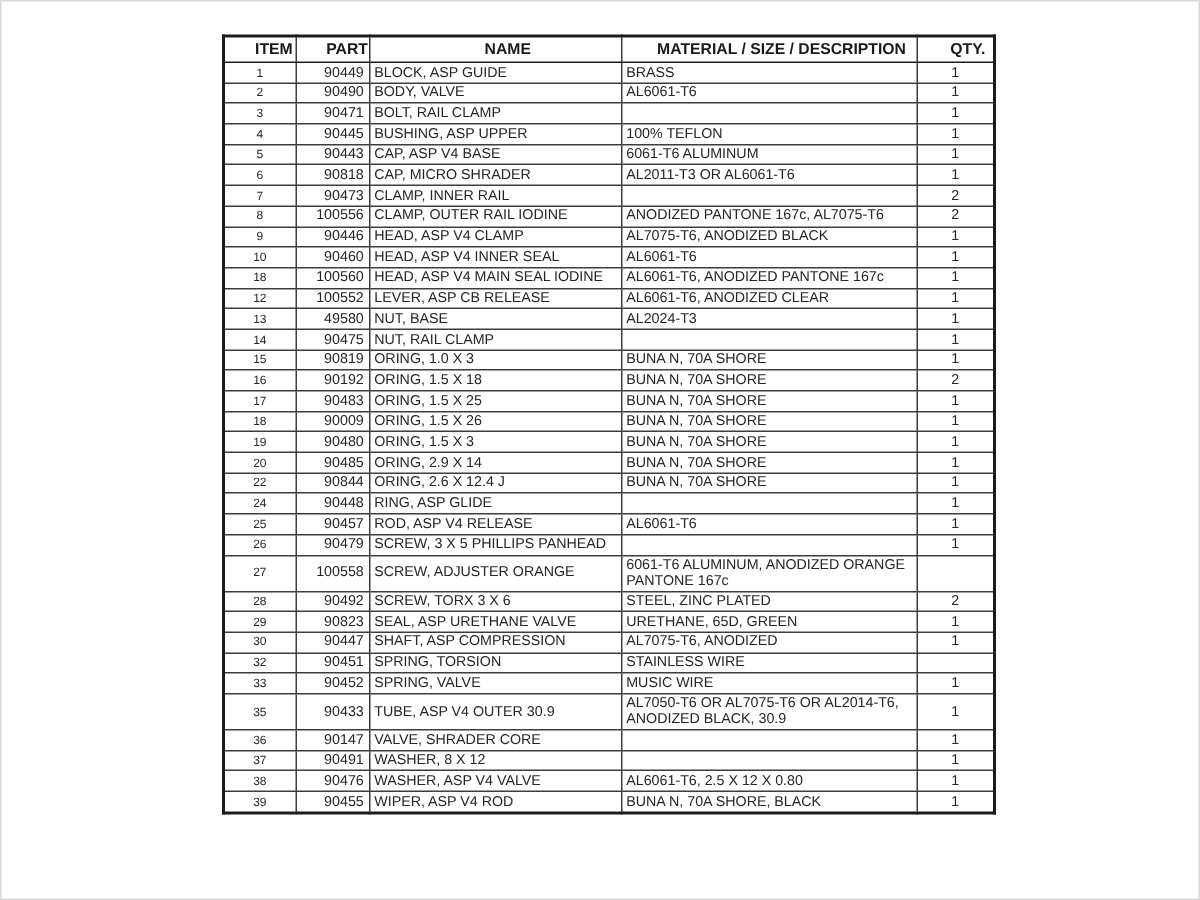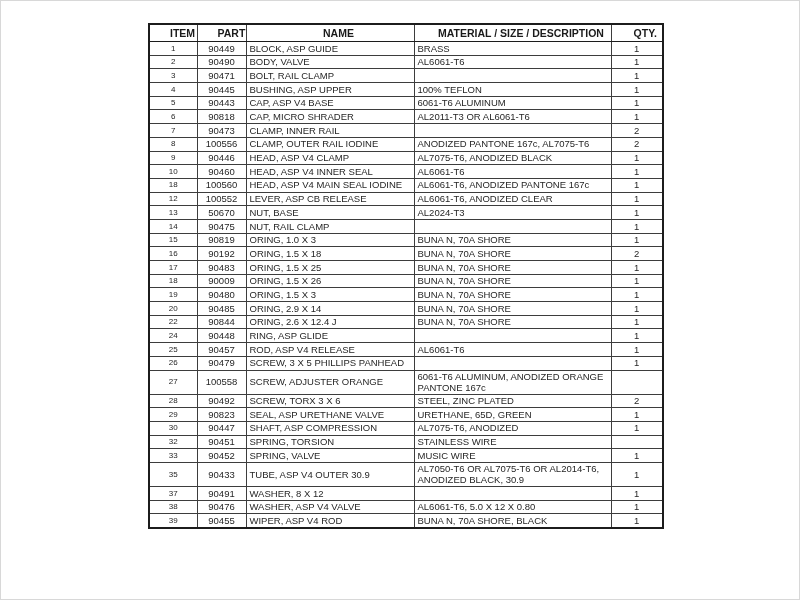--- a/index.html
+++ b/index.html
@@ -54,21 +54,21 @@
     height: 12.7px;
     vertical-align: middle;
     text-align: left;
     word-wrap: break-word;
   }
   table.bom td:nth-child(1) {
     text-align: center;
     font-size: 8px;
   }
   table.bom td:nth-child(2) {
-    text-align: center;
+    text-align: right;
   }
   table.bom td:nth-child(5) {
     text-align: center;
   }
 </style>
 </head>
 <body>
 
 <div class="sheet">
   <table class="bom">
@@ -168,21 +168,21 @@
         </tr>
         <tr>
           <td>12</td>
           <td>100552</td>
           <td>LEVER, ASP CB RELEASE</td>
           <td>AL6061-T6, ANODIZED CLEAR</td>
           <td>1</td>
         </tr>
         <tr>
           <td>13</td>
-          <td>50670</td>
+          <td>49580</td>
           <td>NUT, BASE</td>
           <td>AL2024-T3</td>
           <td>1</td>
         </tr>
         <tr>
           <td>14</td>
           <td>90475</td>
           <td>NUT, RAIL CLAMP</td>
           <td></td>
           <td>1</td>
@@ -300,31 +300,38 @@
           <td>1</td>
         </tr>
         <tr>
           <td>35</td>
           <td>90433</td>
           <td>TUBE, ASP V4 OUTER 30.9</td>
           <td>AL7050-T6 OR AL7075-T6 OR AL2014-T6, ANODIZED BLACK, 30.9</td>
           <td>1</td>
         </tr>
         <tr>
+          <td>36</td>
+          <td>90147</td>
+          <td>VALVE, SHRADER CORE</td>
+          <td></td>
+          <td>1</td>
+        </tr>
+        <tr>
           <td>37</td>
           <td>90491</td>
           <td>WASHER, 8 X 12</td>
           <td></td>
           <td>1</td>
         </tr>
         <tr>
           <td>38</td>
           <td>90476</td>
           <td>WASHER, ASP V4 VALVE</td>
-          <td>AL6061-T6, 5.0 X 12 X 0.80</td>
+          <td>AL6061-T6, 2.5 X 12 X 0.80</td>
           <td>1</td>
         </tr>
         <tr>
           <td>39</td>
           <td>90455</td>
           <td>WIPER, ASP V4 ROD</td>
           <td>BUNA N, 70A SHORE, BLACK</td>
           <td>1</td>
         </tr>
       </tbody>

